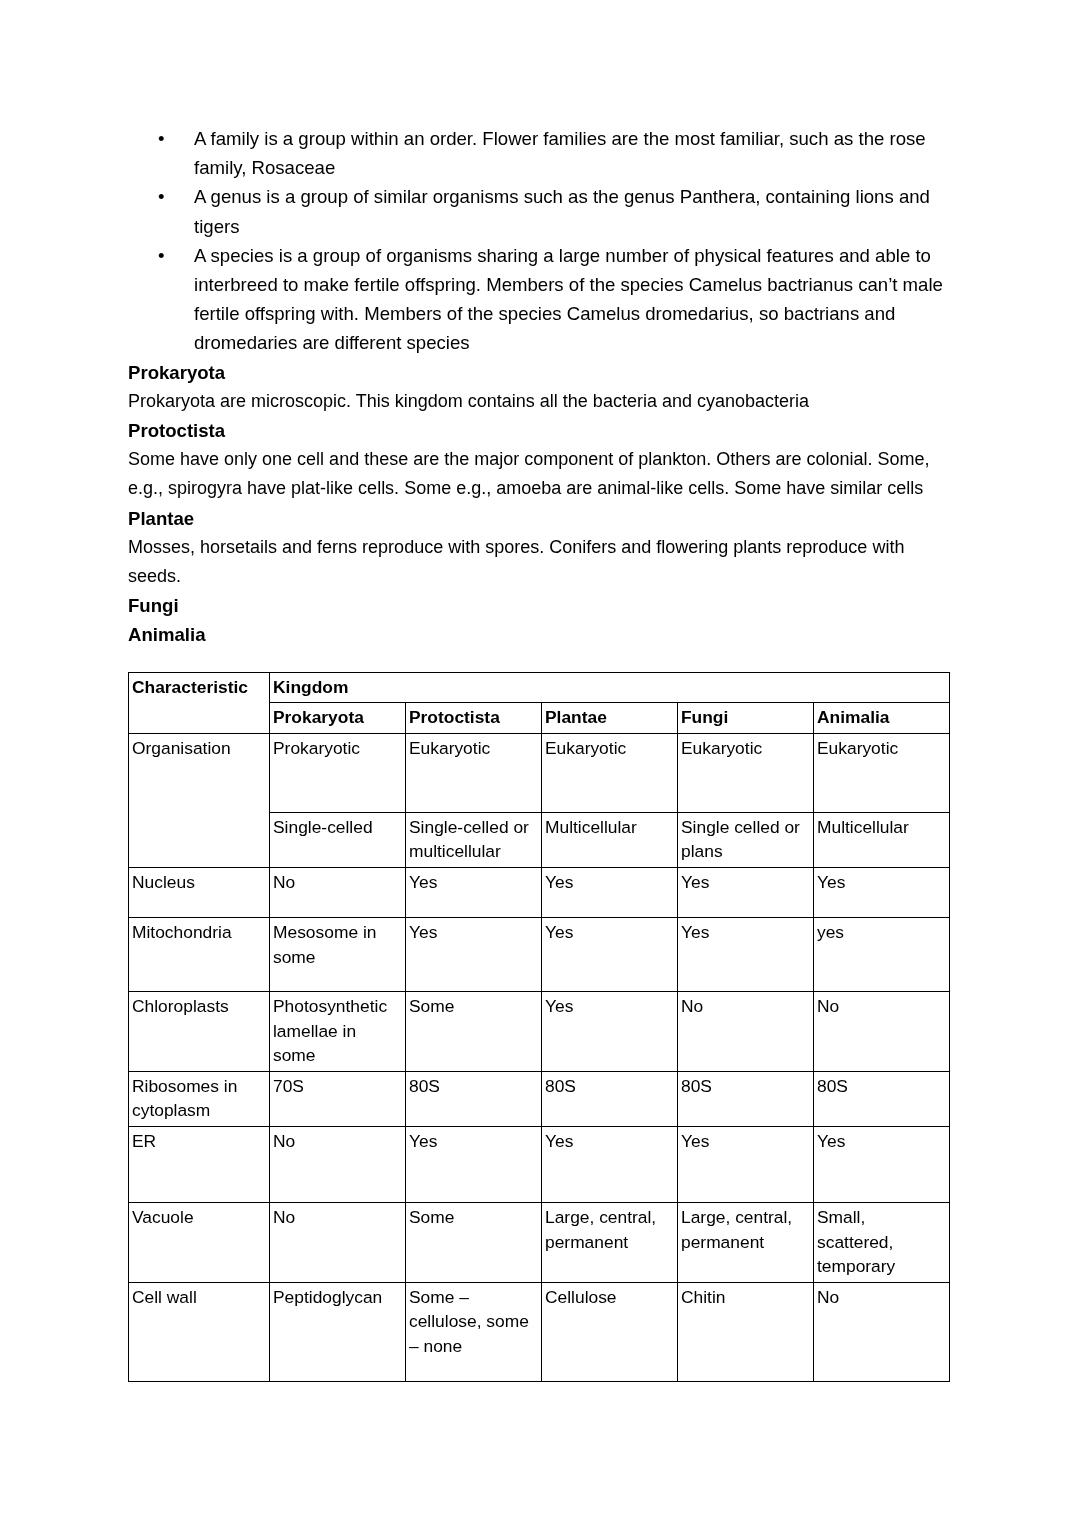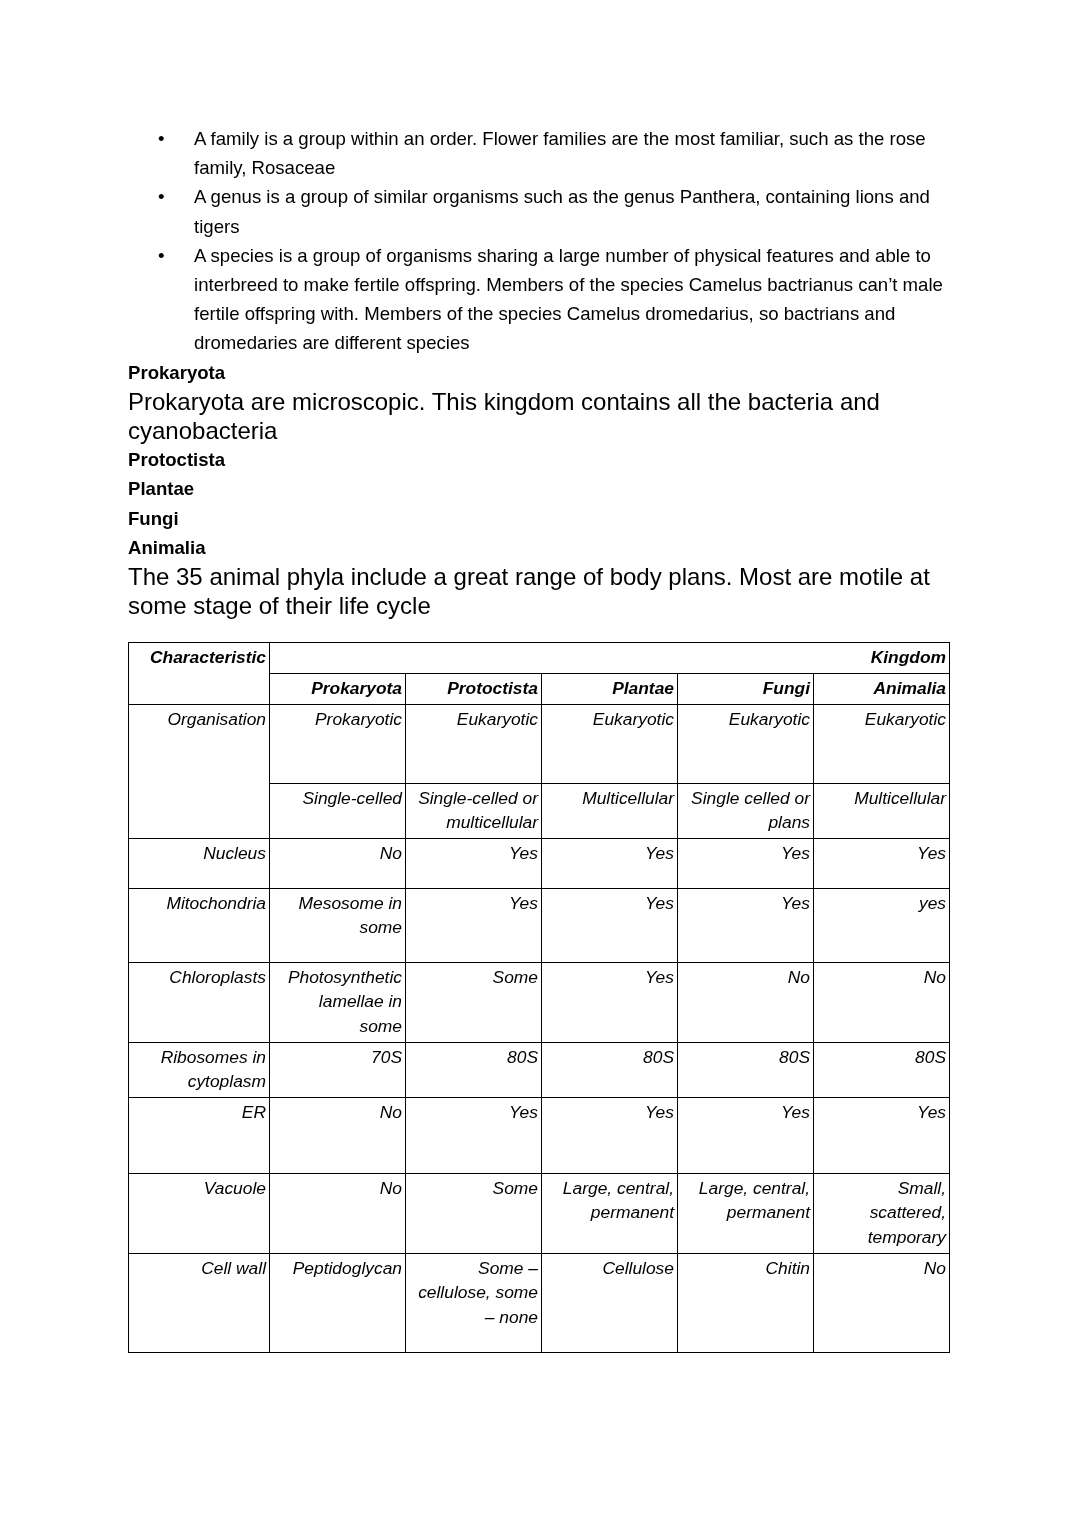--- a/index.html
+++ b/index.html
@@ -47,43 +47,42 @@
     line-height: 29.2px;
   }
 
   
   .section-heading {
     font-size: 18.6px;
     line-height: 29.2px;
     font-weight: bold;
   }
   .section-body {
-    font-size: 24px;
+    font-size: 18px;
     line-height: 29.2px;
     font-weight: normal;
   }
 
   
   table.kingdom-table {
     border-collapse: collapse;
     width: 822px;
     margin-top: 22px;
     table-layout: fixed;
   }
   table.kingdom-table td,
   table.kingdom-table th {
     border: 1.6px solid #000000;
     font-size: 17.4px;
     line-height: 24.6px;
     font-weight: normal;
-    text-align: right;
+    text-align: left;
     vertical-align: top;
     padding: 2px 3px 3px 3px;
     word-wrap: break-word;
-    font-style: italic;
   }
   table.kingdom-table th {
     font-weight: bold;
   }
   .col-char  { width: 141px; }
   .col-k     { width: 136px; }
 </style>
 </head>
 <body>
 
@@ -93,24 +92,25 @@
     <ul class="bullets" id="bullet-list">
         <li><span class="bullet-glyph">•</span><span>A family is a group within an order. Flower families are the most familiar, such as the rose family, Rosaceae</span></li>
         <li><span class="bullet-glyph">•</span><span>A genus is a group of similar organisms such as the genus Panthera, containing lions and tigers</span></li>
         <li><span class="bullet-glyph">•</span><span>A species is a group of organisms sharing a large number of physical features and able to interbreed to make fertile offspring. Members of the species Camelus bactrianus can’t male fertile offspring with. Members of the species Camelus dromedarius, so bactrians and dromedaries are different species</span></li>
       </ul>
 
     <div id="sections">
         <div class="section-heading">Prokaryota</div>
         <div class="section-body">Prokaryota are microscopic. This kingdom contains all the bacteria and cyanobacteria</div>
         <div class="section-heading">Protoctista</div>
+        <div class="section-body">Some have only one cell and these are the major component of plankton. Others are colonial. Some, e.g., spirogyra have plat-like cells. Some e.g., amoeba are animal-like cells.  Some have similar cells</div>
         <div class="section-heading">Plantae</div>
+        <div class="section-body">Mosses, horsetails and ferns reproduce with spores. Conifers and flowering plants reproduce with seeds.</div>
         <div class="section-heading">Fungi</div>
         <div class="section-heading">Animalia</div>
-        <div class="section-body">The 35 animal phyla include a great range of body plans. Most are motile at some stage of their life cycle</div>
       </div>
 
     <table class="kingdom-table">
       <colgroup>
         <col class="col-char">
           <col class="col-k">
           <col class="col-k">
           <col class="col-k">
           <col class="col-k">
           <col class="col-k">

